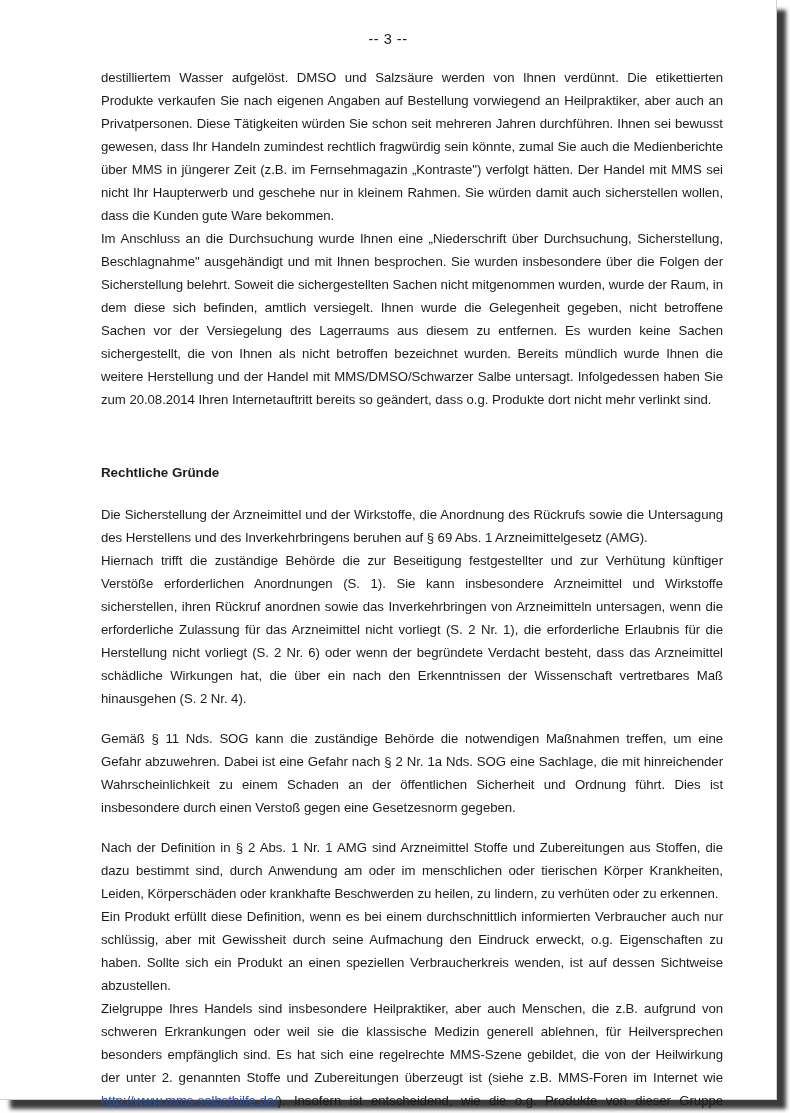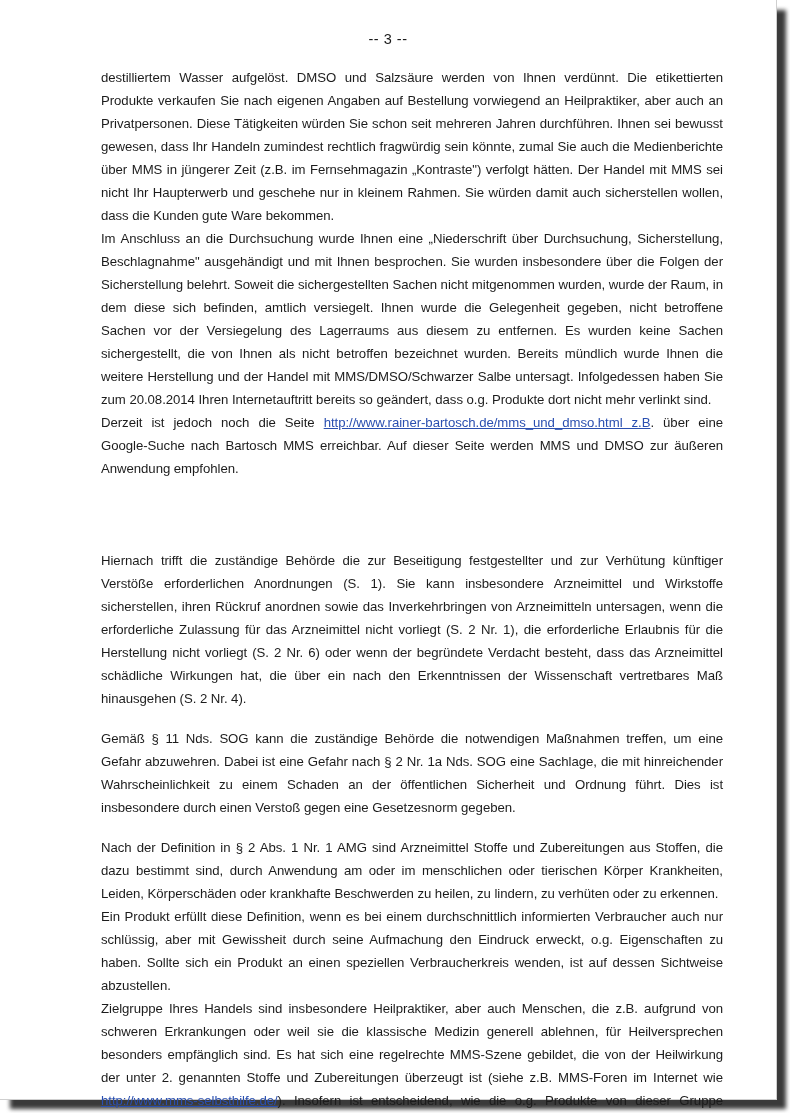--- a/index.html
+++ b/index.html
@@ -78,27 +78,28 @@
 <div class="page-shadow"></div>
 
 <div class="page">
 
   <div class="page-number">-- 3 --</div>
 
   <div class="content">
 
     <p>destilliertem Wasser aufgelöst. DMSO und Salzsäure werden von Ihnen verdünnt. Die etikettierten Produkte verkaufen Sie nach eigenen Angaben auf Bestellung vorwiegend an Heilpraktiker, aber auch an Privatpersonen. Diese Tätigkeiten würden Sie schon seit mehreren Jahren durchführen. Ihnen sei bewusst gewesen, dass Ihr Handeln zumindest rechtlich fragwürdig sein könnte, zumal Sie auch die Medienberichte über MMS in jüngerer Zeit (z.B. im Fernsehmagazin „Kontraste") verfolgt hätten. Der Handel mit MMS sei nicht Ihr Haupterwerb und geschehe nur in kleinem Rahmen. Sie würden damit auch sicherstellen wollen, dass die Kunden gute Ware bekommen.</p>
     <p>Im Anschluss an die Durchsuchung wurde Ihnen eine „Niederschrift über Durchsuchung, Sicherstellung, Beschlagnahme" ausgehändigt und mit Ihnen besprochen. Sie wurden insbesondere über die Folgen der Sicherstellung belehrt. Soweit die sichergestellten Sachen nicht mitgenommen wurden, wurde der Raum, in dem diese sich befinden, amtlich versiegelt. Ihnen wurde die Gelegenheit gegeben, nicht betroffene Sachen vor der Versiegelung des Lagerraums aus diesem zu entfernen. Es wurden keine Sachen sichergestellt, die von Ihnen als nicht betroffen bezeichnet wurden. Bereits mündlich wurde Ihnen die weitere Herstellung und der Handel mit MMS/DMSO/Schwarzer Salbe untersagt. Infolgedessen haben Sie zum 20.08.2014 Ihren Internetauftritt bereits so geändert, dass o.g. Produkte dort nicht mehr verlinkt sind.</p>
-    <p><span>Derzeit ist jedoch noch die Seite </span><a class="link">http://www.rainer-bartosch.de/mms_und_dmso.html z.B</a><span>. über eine Google-Suche nach Bartosch MMS erreichbar. Auf dieser Seite werden MMS und DMSO zur äußeren Anwendung empfohlen.</span></p>
 
     <div class="gap-large"></div>
 
+    <p class="heading">Rechtliche Gründe</p>
 
     <div class="gap-medium"></div>
 
+    <p>Die Sicherstellung der Arzneimittel und der Wirkstoffe, die Anordnung des Rückrufs sowie die Untersagung des Herstellens und des Inverkehrbringens beruhen auf § 69 Abs. 1 Arzneimittelgesetz (AMG).</p>
     <p>Hiernach trifft die zuständige Behörde die zur Beseitigung festgestellter und zur Verhütung künftiger Verstöße erforderlichen Anordnungen (S. 1). Sie kann insbesondere Arzneimittel und Wirkstoffe sicherstellen, ihren Rückruf anordnen sowie das Inverkehrbringen von Arzneimitteln untersagen, wenn die erforderliche Zulassung für das Arzneimittel nicht vorliegt (S. 2 Nr. 1), die erforderliche Erlaubnis für die Herstellung nicht vorliegt (S. 2 Nr. 6) oder wenn der begründete Verdacht besteht, dass das Arzneimittel schädliche Wirkungen hat, die über ein nach den Erkenntnissen der Wissenschaft vertretbares Maß hinausgehen (S. 2 Nr. 4).</p>
 
     <div class="gap-para"></div>
 
     <p>Gemäß § 11 Nds. SOG kann die zuständige Behörde die notwendigen Maßnahmen treffen, um eine Gefahr abzuwehren. Dabei ist eine Gefahr nach § 2 Nr. 1a Nds. SOG eine Sachlage, die mit hinreichender Wahrscheinlichkeit zu einem Schaden an der öffentlichen Sicherheit und Ordnung führt. Dies ist insbesondere durch einen Verstoß gegen eine Gesetzesnorm gegeben.</p>
 
     <div class="gap-para"></div>
 
     <p>Nach der Definition in § 2 Abs. 1 Nr. 1 AMG sind Arzneimittel Stoffe und Zubereitungen aus Stoffen, die dazu bestimmt sind, durch Anwendung am oder im menschlichen oder tierischen Körper Krankheiten, Leiden, Körperschäden oder krankhafte Beschwerden zu heilen, zu lindern, zu verhüten oder zu erkennen.</p>
     <p>Ein Produkt erfüllt diese Definition, wenn es bei einem durchschnittlich informierten Verbraucher auch nur schlüssig, aber mit Gewissheit durch seine Aufmachung den Eindruck erweckt, o.g. Eigenschaften zu haben. Sollte sich ein Produkt an einen speziellen Verbraucherkreis wenden, ist auf dessen Sichtweise abzustellen.</p>

